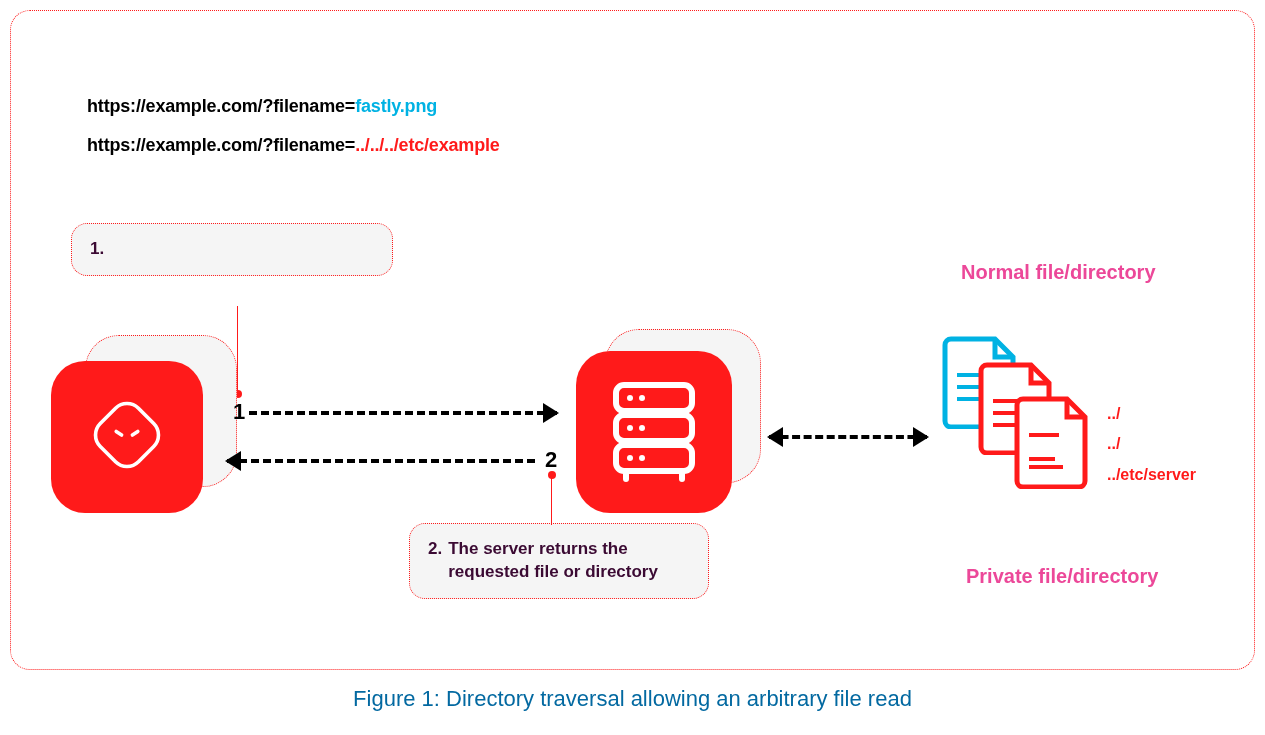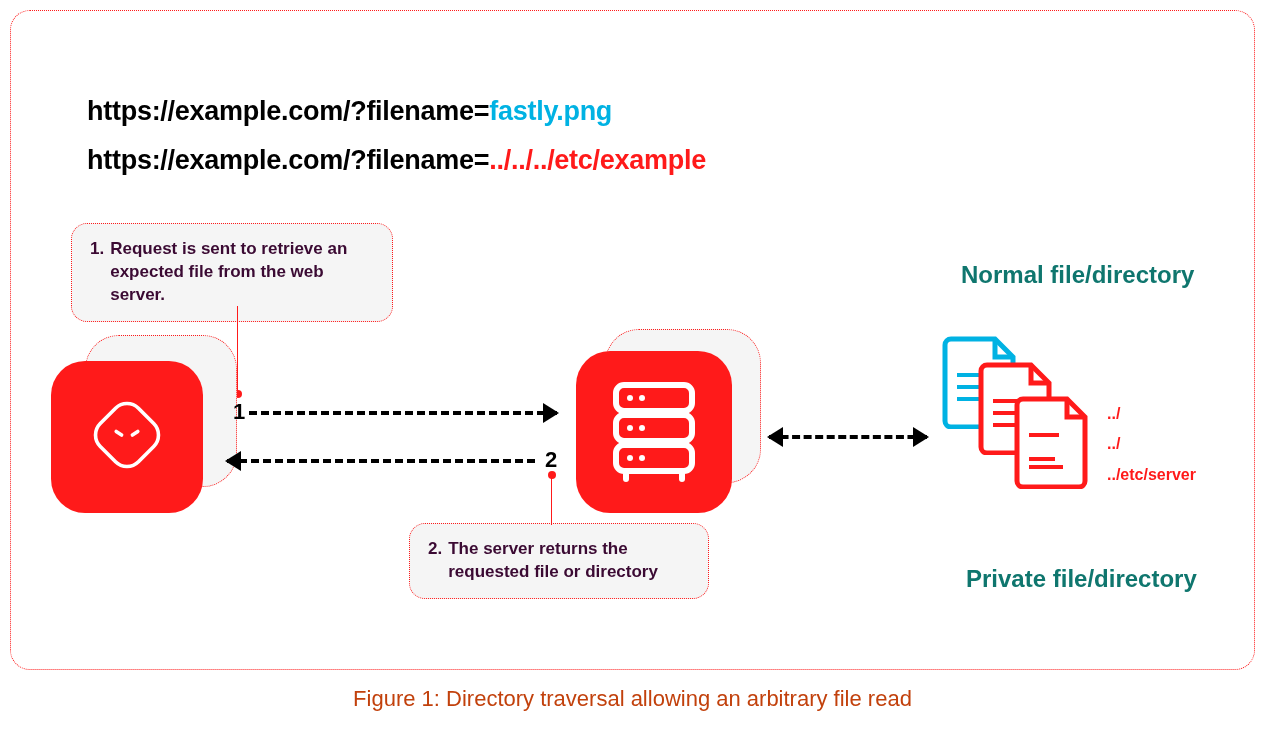--- a/index.html
+++ b/index.html
@@ -19,27 +19,27 @@
     border: 1px dotted #ff1a1a;
     border-radius: 20px;
   }
   .caption {
     position: absolute;
     left: 0;
     top: 686px;
     width: 1265px;
     text-align: center;
     font-size: 22px;
-    color: #c2410c;
+    color: #0369a1;
   }
   .urls {
     position: absolute;
     left: 76px;
     top: 85px;
-    font-size: 27px;
+    font-size: 18px;
     font-weight: 700;
     color: #000;
     letter-spacing: -0.01em;
   }
   .url-line { margin-bottom: 18px; white-space: nowrap; }
   .blue { color: #00B2E3; }
   .red { color: #ff1a1a; }
 
   .callout {
     position: absolute;
@@ -161,44 +161,43 @@
     position: absolute;
     left: 1096px; top: 388px;
     font-size: 16px;
     font-weight: 700;
     color: #ff1a1a;
     line-height: 1.9;
   }
 
   .heading-label {
     position: absolute;
-    font-size: 24px;
-    font-weight: 700;
-    color: #0f766e;
+    font-size: 20px;
+    font-weight: 700;
+    color: #ec4899;
   }
   .hl-normal { left: 950px; top: 250px; }
   .hl-private { left: 955px; top: 554px; }
 </style>
 </head>
 <body>
 
 <div class="frame">
 
   <div class="urls">
     <div class="url-line">
       <span>https://example.com/?filename=</span><span class="blue">fastly.png</span>
     </div>
     <div class="url-line">
       <span>https://example.com/?filename=</span><span class="red">../../../etc/example</span>
     </div>
   </div>
 
   <div class="callout callout1">
     <span class="num">1.</span>
-    <span>Request is sent to retrieve an expected file from the web server.</span>
   </div>
   <div class="connector conn1"></div>
 
   <div class="callout callout2">
     <span class="num">2.</span>
     <span>The server returns the requested file or directory</span>
   </div>
   <div class="connector conn2"></div>
 
   <div class="node-shadow attacker-shadow"></div>

